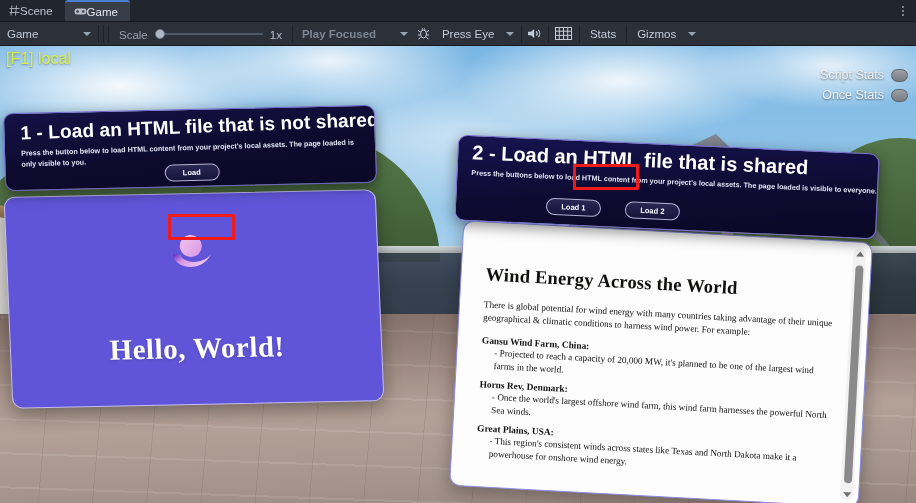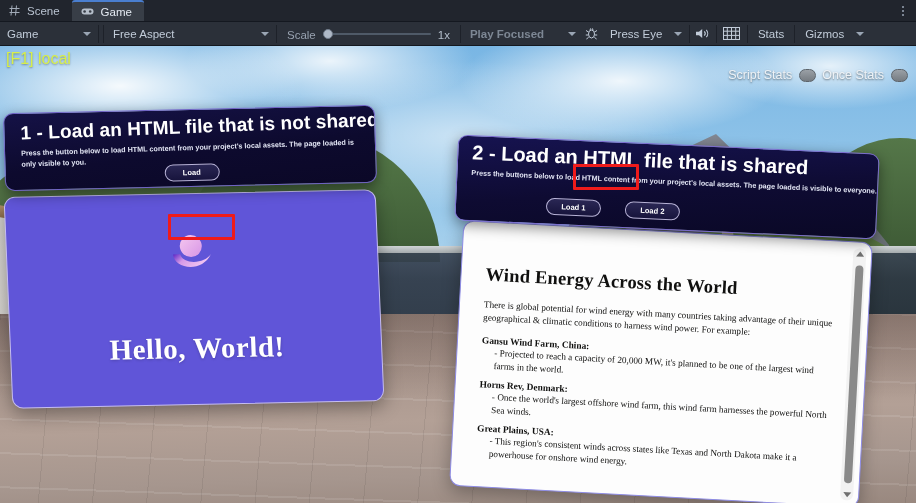--- a/index.html
+++ b/index.html
@@ -11,21 +11,21 @@
   }
   #app { position: relative; width: 916px; height: 503px; overflow: hidden; }
 
   
   .tabbar {
     position: absolute; left: 0; top: 0; width: 916px; height: 22px;
     background: #21252d; display: flex; align-items: flex-end;
     border-bottom: 1px solid #141820; z-index: 50;
   }
   .tab {
-    height: 21px; display: flex; align-items: center; gap: 7px;
+    height: 21px; display: flex; align-items: center; gap: 0;
     padding: 0 12px 0 9px; font-size: 11.5px; color: #b9c3d1;
     border-top-left-radius: 3px; border-top-right-radius: 3px;
   }
   .tab.active { background: #383e47; color: #e4eaf2; border-top: 2px solid #4a7fd0; }
   .tab-icon { font-size: 11px; opacity: .85; display: inline-block; line-height: 1; }
   .tab-icon svg { display: block; }
   .kebab {
     position: absolute; right: 7px; top: 3px; width: 12px; height: 16px;
     display: flex; flex-direction: column; align-items: center; justify-content: center; gap: 2px;
   }
@@ -145,21 +145,21 @@
   }
 
   
   .hud-help {
     position: absolute; left: 6px; top: 4px;
     font-size: 16px; color: #d8ef4a; font-family: "Liberation Sans", sans-serif;
     text-shadow: 0 1px 2px rgba(0,0,0,.35); z-index: 20;
   }
   .stat-toggles {
     position: absolute; right: 8px; top: 22px; z-index: 20;
-    display: flex; flex-direction: row; align-items: flex-end; gap: 6px;
+    display: flex; flex-direction: column; align-items: flex-end; gap: 6px;
   }
   .stat-row { display: flex; align-items: center; gap: 7px; }
   .stat-label {
     font-size: 12.5px; color: #eef2f6; text-shadow: 0 1px 2px rgba(0,0,0,.5);
   }
   .toggle {
     width: 17px; height: 13px; border-radius: 7px;
     background: linear-gradient(180deg,#9aa0a6,#767c82);
     border: 1px solid #5d646b;
   }
@@ -306,24 +306,20 @@
       </div>
   </div>
 
   <div class="toolbar">
     <div class="tb-dd" style="width:96px">
       <span>Game</span>
       <span class="caret"></span>
     </div>
     <div class="tb-sep"></div>
     <div class="tb-sep"></div>
-    <div class="tb-dd" style="width:168px">
-      <span>Free Aspect</span>
-      <span class="caret"></span>
-    </div>
     <div class="tb-sep"></div>
     <div class="scale-wrap">
       <span style="color:#98a2b0">Scale</span>
       <span class="slider">
         <span class="track"></span>
         <span class="knob"></span>
       </span>
       <span>1x</span>
     </div>
     <div class="tb-sep"></div>

